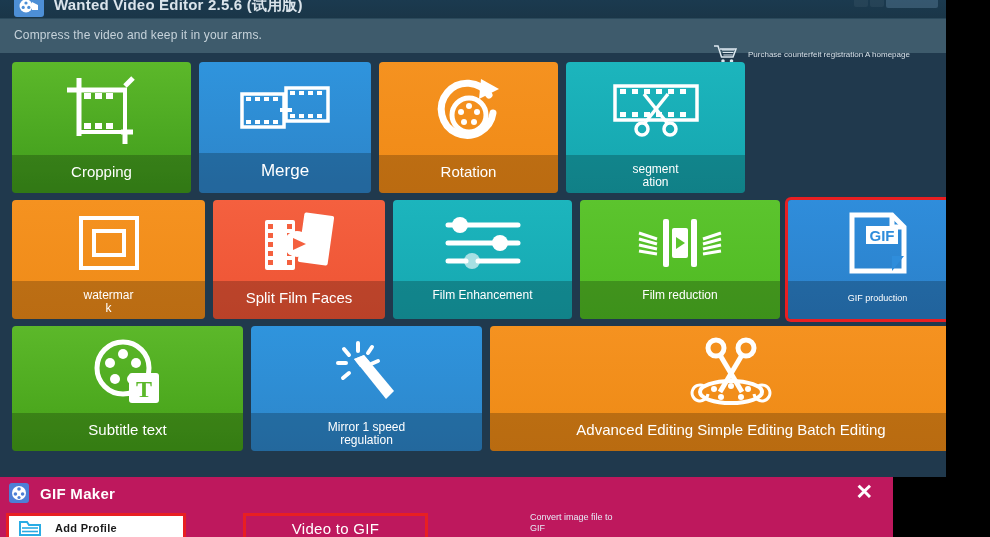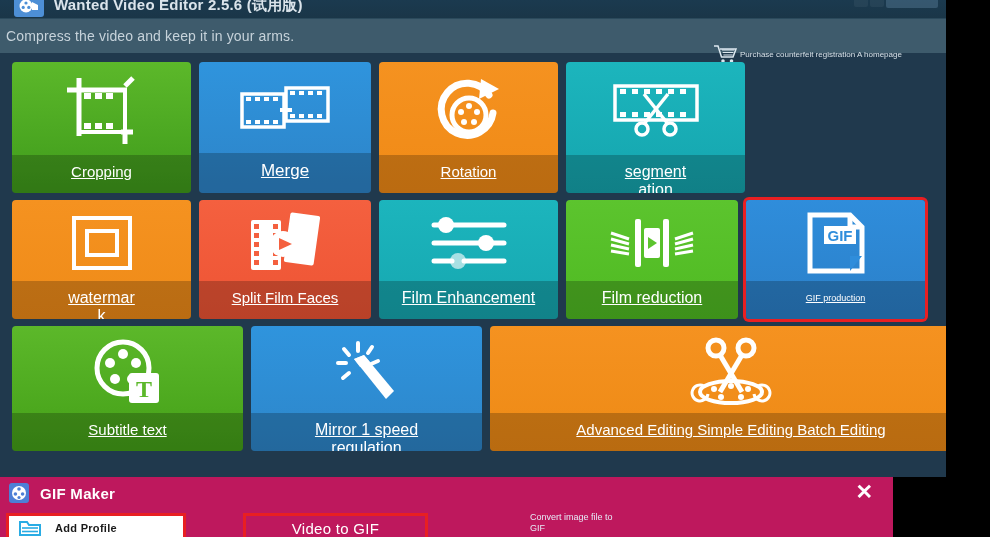--- a/index.html
+++ b/index.html
@@ -59,27 +59,27 @@
   }
 
   
   #promo-band {
     position: absolute; left: 0; top: 18px;
     width: 946px; height: 35px;
     background: #3e5b6c;
     border-top: 1px solid #2b4a5c;
   }
   #promo-left {
-    position: absolute; left: 6px; top: 9px;
-    color: #d2dde4; font-size: 14px; letter-spacing: .15px;
+    position: absolute; left: 14px; top: 9px;
+    color: #d2dde4; font-size: 12px; letter-spacing: .15px;
     white-space: nowrap; opacity:.92;
   }
   #promo-right {
     position: absolute; left: 712px; top: 24px;
-    display: flex; align-items: center; 
+    display: flex; align-items: center; gap: 8px;
   }
   #cart-icon { width: 28px; height: 22px; display:block; }
   #promo-right-label {
     color: #e2ebf1; font-size: 8px; white-space: nowrap; opacity:.94;
   }
 
   
   #tile-grid { position: absolute; left: 0; top: 62px; width: 946px; }
   .tile-row { display: flex; padding: 0 12px; margin-bottom: 7px; gap: 8px; }
 
@@ -96,25 +96,24 @@
   }
   .tile-icon svg { display: block; }
   .tile-label {
     position: absolute; left: 0; right: 0; bottom: 0;
     background: rgba(0,0,0,.22);
     color: #ffffff;
     text-align: center;
     line-height: 1.12;
     padding: 4px 6px;
     white-space: pre-line;
-    text-decoration: underline;
   }
   .lbl-big   { font-size: 17px; height: 40px; padding-top: 8px; }
   .lbl-mid   { font-size: 15px; height: 38px; padding-top: 9px; }
-  .lbl-small { font-size: 16px; height: 38px; padding-top: 8px; }
+  .lbl-small { font-size: 12px; height: 38px; padding-top: 8px; }
   .lbl-xs    { font-size: 9px;  height: 38px; padding-top: 12px; }
 
   .sel-outline { box-shadow: 0 0 0 3px #e81f22; border-radius: 3px; }
 
   
   #gif-window {
     position: absolute; left: 0; top: 477px;
     width: 893px; height: 68px;
     background: #be185d;
     overflow: hidden;
@@ -306,21 +305,21 @@
             </g>
           </svg>
         </div>
         <div class="tile-label lbl-small">segment
 ation</div>
       </div>
     </div>
 
     <div class="tile-row">
 
-      <div class="tile" id="t-wm" style="width: 179px; height: 119px; background: linear-gradient(rgb(245, 146, 32) 0%, rgb(239, 139, 24) 100%);">
+      <div class="tile" id="t-wm" style="width: 193px; height: 119px; background: linear-gradient(rgb(245, 146, 32) 0%, rgb(239, 139, 24) 100%);">
         <div class="tile-icon">
           <svg width="62" height="56" viewBox="0 0 62 56">
             <rect x="3" y="3" width="56" height="50" fill="none" stroke="#fff" stroke-width="4"></rect>
             <rect x="16" y="16" width="30" height="24" fill="none" stroke="#fff" stroke-width="4"></rect>
           </svg>
         </div>
         <div class="tile-label lbl-small">watermar
 k</div>
       </div>
 
@@ -362,21 +361,21 @@
                 <path d="M34 45 H74"></path>
             </g>
             <circle cx="16" cy="9" r="8" fill="#fff"></circle>
             <circle cx="56" cy="27" r="8" fill="#fff"></circle>
             <circle cx="28" cy="45" r="8" fill="#fff" opacity=".62"></circle>
           </svg>
         </div>
         <div class="tile-label lbl-small">Film Enhancement</div>
       </div>
 
-      <div class="tile" id="t-red" style="width: 172px; height: 119px; background: linear-gradient(rgb(92, 196, 46) 0%, rgb(79, 186, 34) 100%);">
+      <div class="tile" id="t-red" style="width: 200px; height: 119px; background: linear-gradient(rgb(92, 196, 46) 0%, rgb(79, 186, 34) 100%);">
         <div class="tile-icon">
           <svg width="94" height="56" viewBox="0 0 94 56">
             <g fill="#fff">
               <rect x="30" y="4" width="6" height="48" rx="2"></rect>
               <rect x="58" y="4" width="6" height="48" rx="2"></rect>
               <rect x="39" y="13" width="16" height="30" rx="2"></rect>
             </g>
             <path d="M43 22 L52 28 L43 34 Z" fill="#5cc42e"></path>
             <g stroke="#fff" stroke-width="3">
               <path d="M6 18 L24 24 M6 24 L24 29 M6 30 L24 34 M6 36 L24 39"></path>

